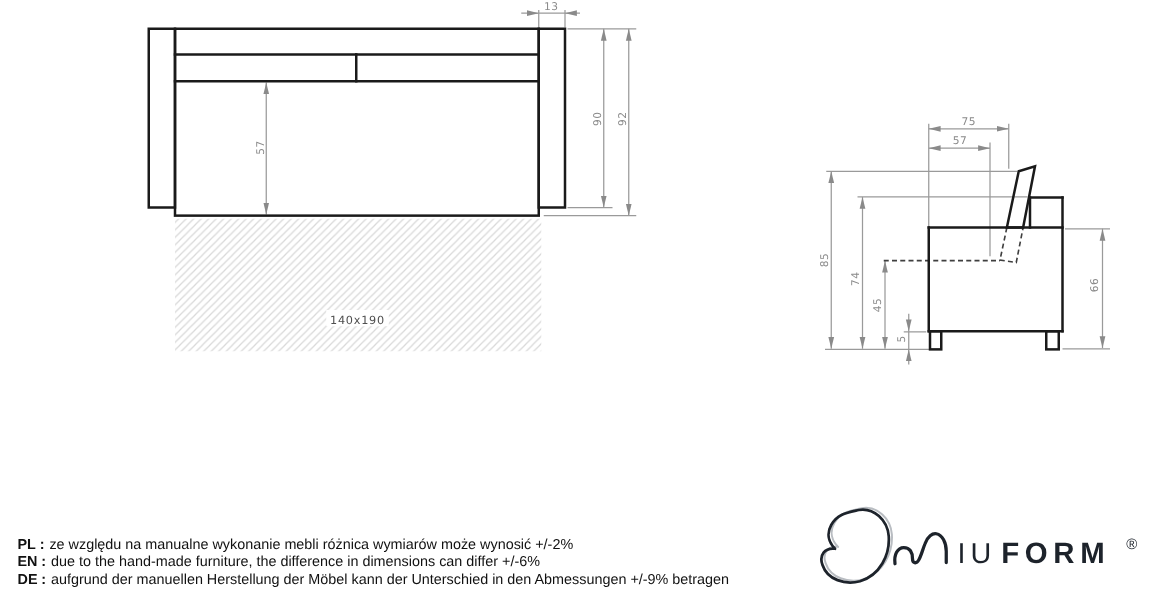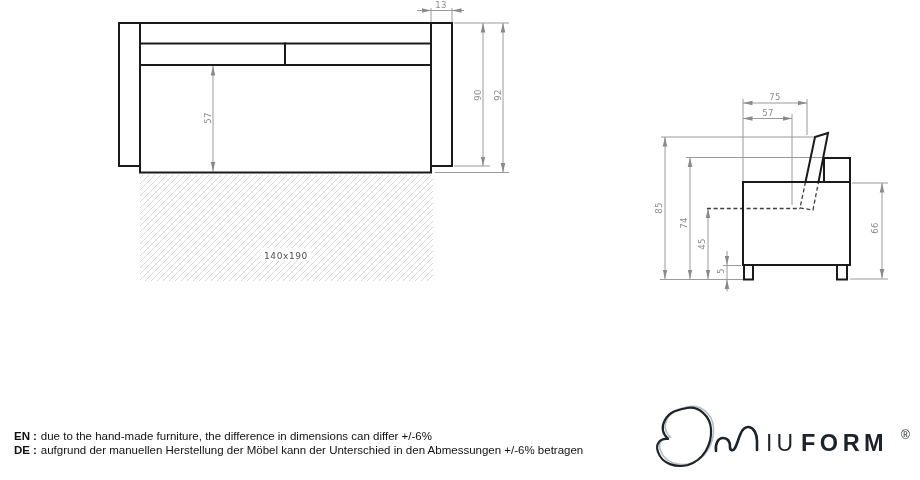--- a/index.html
+++ b/index.html
@@ -122,22 +122,23 @@
         <line class="thick" x1="824" y1="158" x2="824" y2="182"></line>
         <line class="thick" x1="824" y1="158" x2="850" y2="158"></line>
         <rect class="thick" x="744" y="265" width="9" height="14.5" fill="#ffffff"></rect>
         <rect class="thick" x="837" y="265" width="10" height="14.5" fill="#ffffff"></rect>
         <path class="thick" d="M815,137 L828,133 L818.5,182 L805.5,182 Z" fill="#ffffff"></path>
       </g>
     </g>
   </svg>
 
   <div class="notes">
+    <div class="note-row"><span class="lang">PL</span><span class="sep">:</span><span class="txt">ze względu na manualne wykonanie mebli różnica wymiarów może wynosić +/-2%</span></div>
     <div class="note-row"><span class="lang">EN</span><span class="sep">:</span><span class="txt">due to the hand-made furniture, the difference in dimensions can differ +/-6%</span></div>
-    <div class="note-row"><span class="lang">DE</span><span class="sep">:</span><span class="txt">aufgrund der manuellen Herstellung der Möbel kann der Unterschied in den Abmessungen +/-6% betragen</span></div>
+    <div class="note-row"><span class="lang">DE</span><span class="sep">:</span><span class="txt">aufgrund der manuellen Herstellung der Möbel kann der Unterschied in den Abmessungen +/-9% betragen</span></div>
   </div>
 
   <svg id="logo-svg" width="270" height="75" viewBox="650 400 270 75">
 
     <g>
       <path class="logo-shadow" stroke-width="1.6" transform="translate(2.5,-1.5)" d="M687,408 C699,406 710,416 711,429 C712,444 704,460 688,465 C676,468 662,464 658,452 C655,444 660,438 668,439 C663,434 661,427 665,420 C670,411 678,410 687,408 Z"></path>
       <path class="logo-stroke" stroke-width="2.2" d="M687,408 C699,406 710,416 711,429 C712,444 704,460 688,465 C676,468 662,464 658,452 C655,444 660,438 668,439 C663,434 661,427 665,420 C670,411 678,410 687,408 Z"></path>
     </g>
 
     <path class="logo-stroke" stroke-width="2.6" d="M716,451 C715,444 718,438 723,438 C728,438 730,442 730,447 C730,450.5 733,451.5 735,448 C737,444.5 738,440 740,435 C742,429 746,426.5 749,427 C754,428 757,434 757,441 L757,450"></path>

